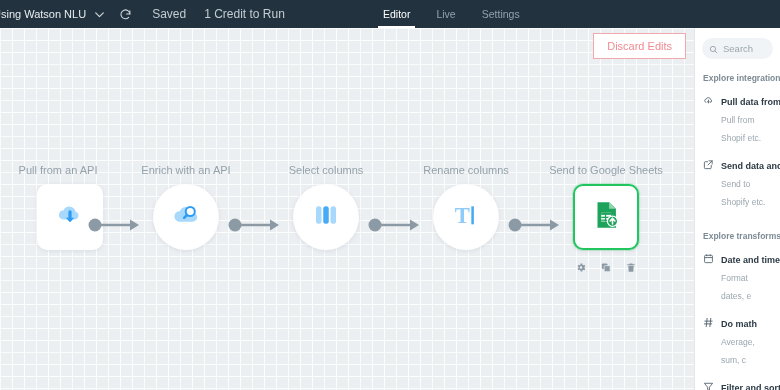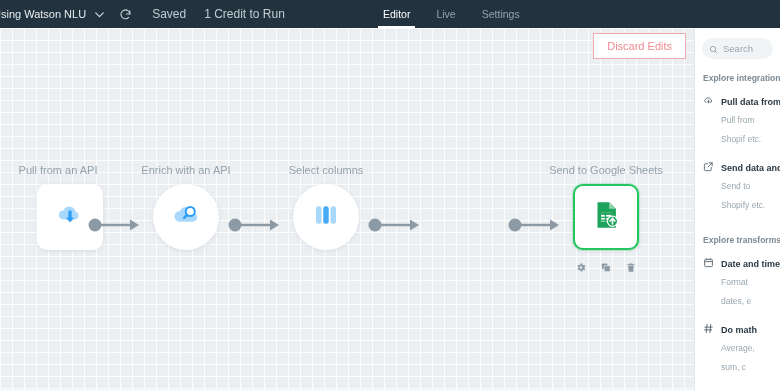--- a/index.html
+++ b/index.html
@@ -124,21 +124,21 @@
     display: flex; gap: 7px; padding: 0 8px 10px 8px; cursor: pointer;
     align-items: flex-start;
   }
   .s-ico { flex: 0 0 11px; padding-top: 1px; }
   .s-txt { min-width: 0; }
   .s-name {
     font-size: 9px; font-weight: bold; color: #2b3a45;
     white-space: nowrap; line-height: 12px;
   }
   .s-desc {
-    font-size: 8.5px; color: #9aa7b0; line-height: 15px;
+    font-size: 8.5px; color: #9aa7b0; line-height: 10px;
     width: 90px;
   }
 </style>
 </head>
 <body>
 
 <div id="app">
 
   <div class="topbar">
     <div class="tb-left">
@@ -229,20 +229,31 @@
       </div>
 
       <div class="connector" style="left:368px; top:190px;">
         <svg width="56" height="14" viewBox="0 0 56 14">
           <circle cx="7" cy="7" r="6.5" fill="#8c9aa5"></circle>
           <line x1="10" y1="7" x2="44" y2="7" stroke="#8c9aa5" stroke-width="2.4"></line>
           <path d="M42 1.5 51 7l-9 5.5z" fill="#8c9aa5"></path>
         </svg>
       </div>
 
+      <div class="node" style="left:433px; top:156px;">
+        <div class="node-label">Rename columns</div>
+        <div class="node-shape shape-round">
+          <span>
+            <svg width="32" height="32" viewBox="0 0 24 24">
+              <text x="3.5" y="18" font-family="Liberation Serif, serif" font-size="17" font-weight="bold" fill="#8ecbf9">T</text>
+              <rect x="16" y="5.5" width="1.9" height="13.5" fill="#46aaf5"></rect>
+            </svg>
+          </span>
+        </div>
+      </div>
 
       <div class="connector" style="left:508px; top:190px;">
         <svg width="56" height="14" viewBox="0 0 56 14">
           <circle cx="7" cy="7" r="6.5" fill="#8c9aa5"></circle>
           <line x1="10" y1="7" x2="44" y2="7" stroke="#8c9aa5" stroke-width="2.4"></line>
           <path d="M42 1.5 51 7l-9 5.5z" fill="#8c9aa5"></path>
         </svg>
       </div>
 
       <div class="node" style="left:573px; top:156px;">

